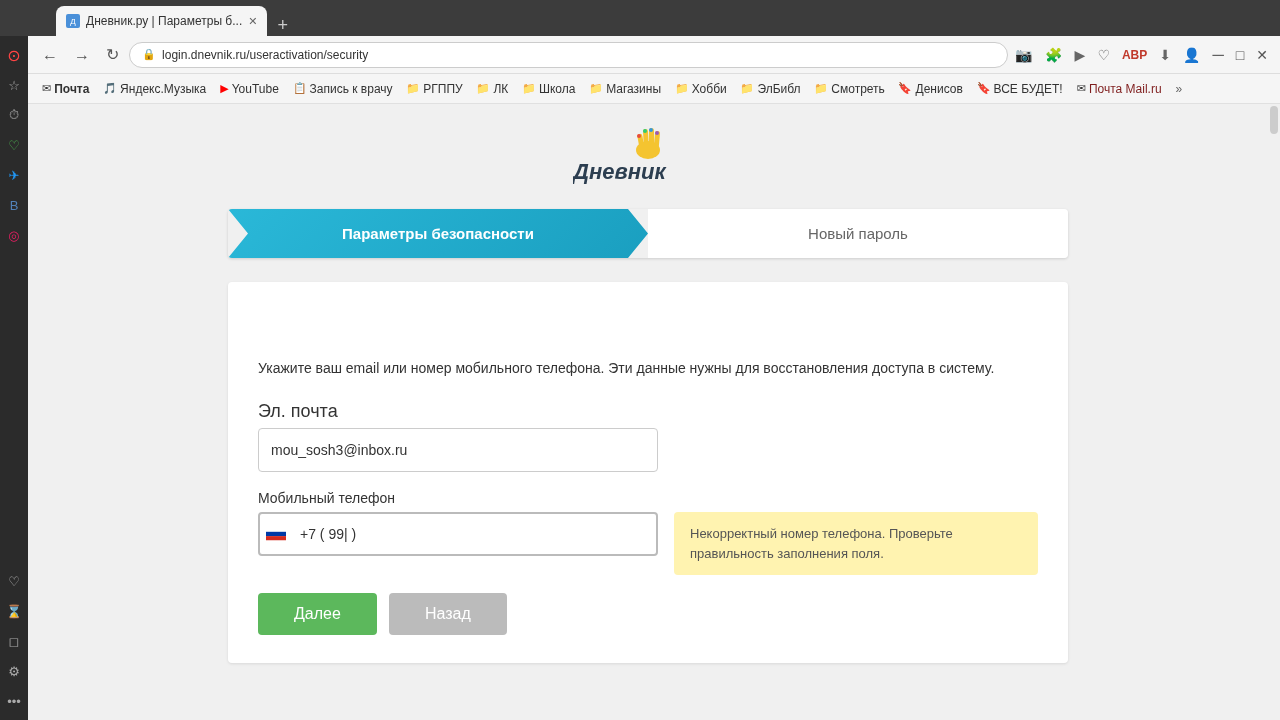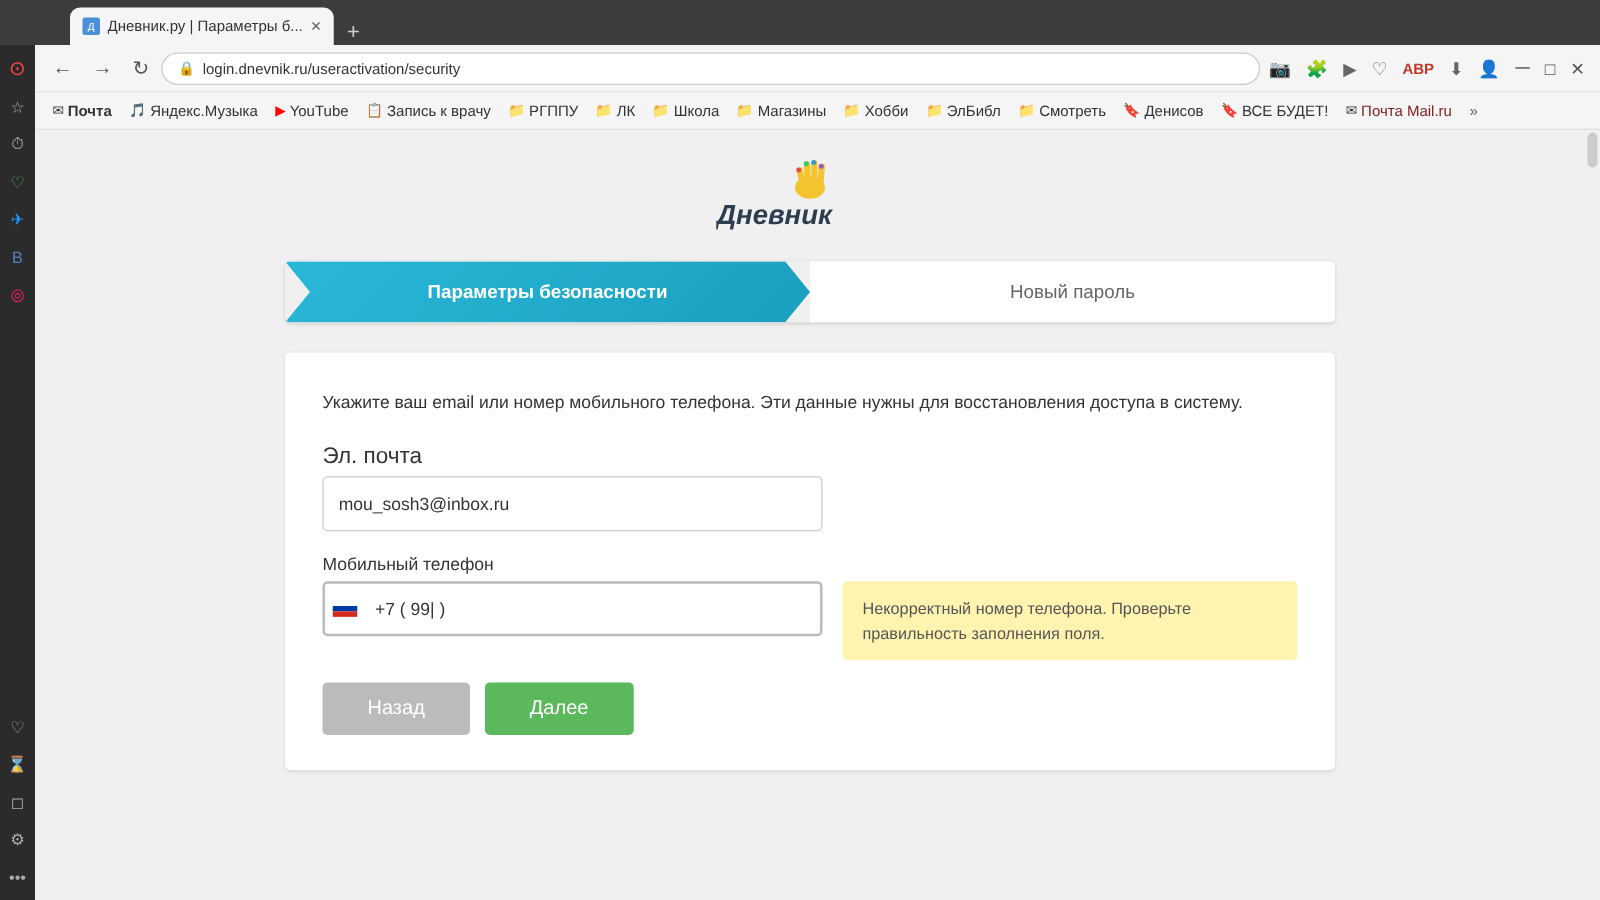--- a/index.html
+++ b/index.html
@@ -176,21 +176,21 @@
       <div style="flex:1;padding:16px 20px;text-align:center;font-size:15px;color:#fff;font-weight:bold;background:linear-gradient(135deg,#2ab8d8,#1a9fc0);position:relative;clip-path:polygon(0 0, calc(100% - 20px) 0, 100% 50%, calc(100% - 20px) 100%, 0 100%, 20px 50%);">
         <span>Параметры безопасности</span>
       </div>
       <div style="flex:1;padding:16px 20px;text-align:center;font-size:15px;color:#666;background:#fff;">
         <span>Новый пароль</span>
       </div>
     </div>
 
     <div style="background:#fff;border-radius:4px;padding:28px 30px;box-shadow:0 1px 3px rgba(0,0,0,0.1);">
 
-      <p style="font-size:14px;color:#333;margin-bottom:22px;line-height:1.6;">Укажите ваш email или номер мобильного телефона. Эти данные нужны для восстановления доступа в систему.</p>
+      <p style="font-size:14px;color:#333;margin-bottom:22px;line-height:1.6;margin-top:47px;">Укажите ваш email или номер мобильного телефона. Эти данные нужны для восстановления доступа в систему.</p>
 
       <div style="margin-bottom:18px;">
         <label style="font-size:18px;color:#333;display:block;margin-bottom:6px;">Эл. почта</label>
         <input type="email" value="mou_sosh3@inbox.ru" style="width: 400px; height: 44px; border: 1px solid rgb(204, 204, 204); border-radius: 4px; padding: 0px 12px; font-size: 14px; color: rgb(51, 51, 51); outline: none; display: block;">
       </div>
 
       <div style="margin-bottom:18px;">
         <label style="font-size:14px;color:#333;display:block;margin-bottom:6px;">Мобильный телефон</label>
         <div style="display:flex;align-items:flex-start;gap:16px;">
           <div style="position:relative;display:flex;align-items:center;">
@@ -204,22 +204,22 @@
             </div>
             <input type="text" value="+7 ( 99| )" style="width: 400px; height: 44px; border: 2px solid rgb(187, 187, 187); border-radius: 4px; padding: 0px 12px 0px 40px; font-size: 14px; color: rgb(51, 51, 51); outline: none; display: block;">
           </div>
           <div style="background:#fff3b0;border-radius:4px;padding:12px 16px;max-width:380px;font-size:13px;color:#555;line-height:1.5;">
             <span>Некорректный номер телефона. Проверьте правильность заполнения поля.</span>
           </div>
         </div>
       </div>
 
       <div style="display:flex;gap:12px;margin-top:16px;">
+        <button style="background:#5cb85c;color:#fff;border:none;padding:12px 36px;border-radius:4px;font-size:16px;cursor:pointer;">Далее</button>
         <button style="background:#bbb;color:#fff;border:none;padding:12px 36px;border-radius:4px;font-size:16px;cursor:pointer;">Назад</button>
-        <button style="background:#5cb85c;color:#fff;border:none;padding:12px 36px;border-radius:4px;font-size:16px;cursor:pointer;">Далее</button>
       </div>
 
     </div>
   </div>
 </div>
 
 <div style="position:absolute;right:0;top:104px;bottom:0;width:12px;background:#f0f0f0;">
   <div style="width:8px;margin:0 auto;background:#ccc;border-radius:4px;height:28px;margin-top:2px;"></div>
 </div>
 

